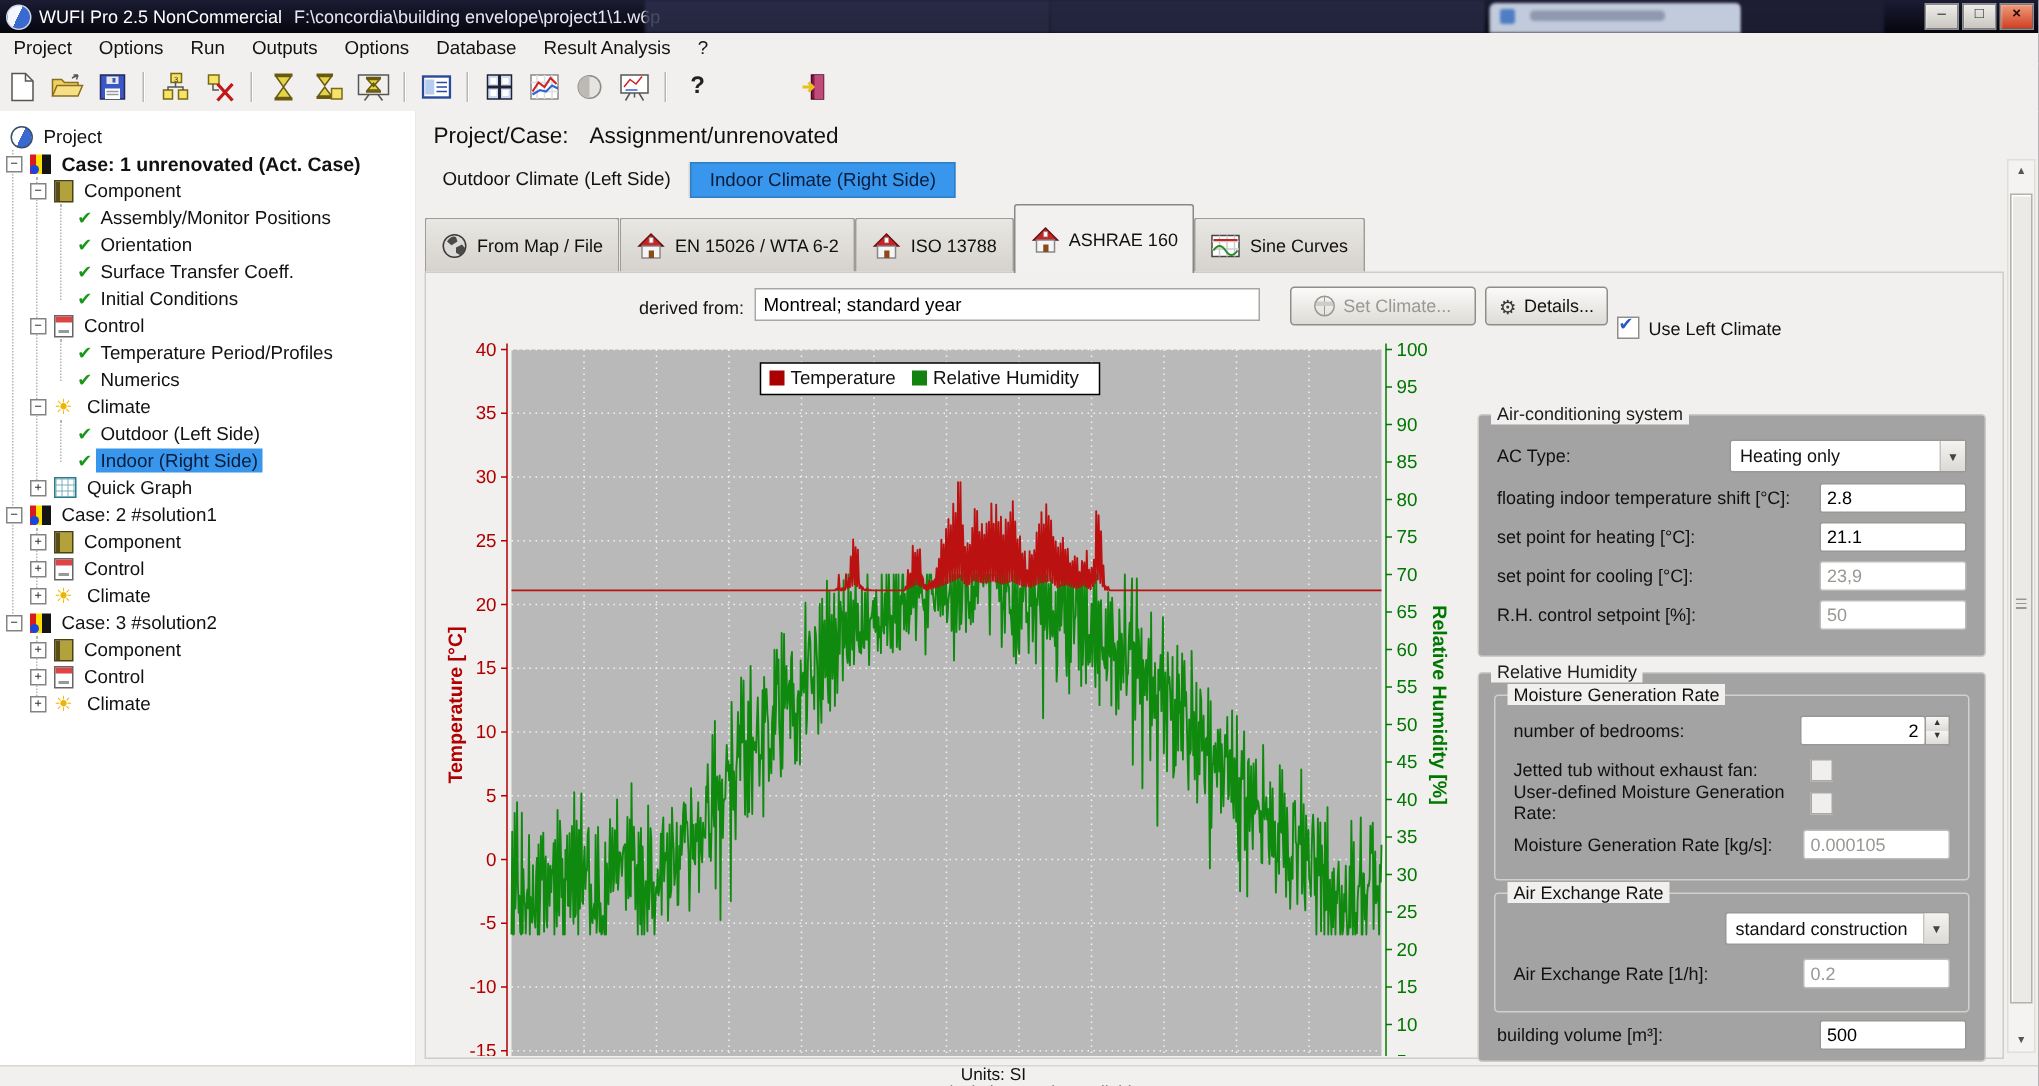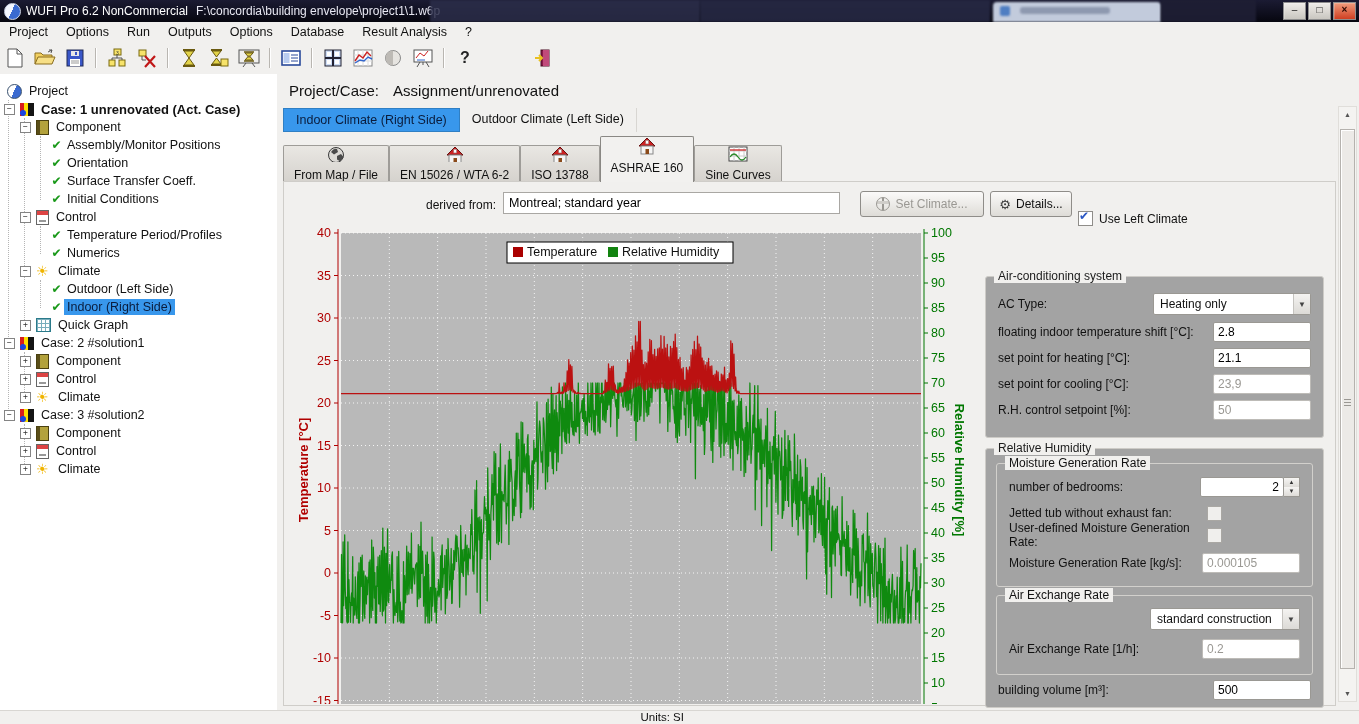--- a/index.html
+++ b/index.html
@@ -61,21 +61,21 @@
   
   .content{position:absolute;left:281px;top:74px;width:1078px;height:636px;background:#f1f0ee;}
   .pchead{position:absolute;left:8px;top:8px;font-size:15px;}
   .pchead .val{margin-left:14px;}
   .climtabs{position:absolute;left:2px;top:34px;height:24px;display:flex;}
   .ctab{padding:4px 12px 3px;font-size:12.5px;border-right:1px solid #d8d6d2;}
   .ctab.sel{background:#3897ec;color:#0a1c3c;border:1px solid #2f7fc4;}
   .methtabs{position:absolute;left:2px;top:62px;height:46px;display:flex;align-items:flex-end;}
   .mtab{height:36px;display:flex;align-items:center;gap:6px;padding:0 10px;
     border:1px solid #9e9c98;border-bottom:none;background:linear-gradient(#e9e7e3,#d5d2cd);
-    font-size:12px;border-radius:2px 2px 0 0;flex-direction:column;}
+    font-size:12px;border-radius:2px 2px 0 0;}
   .mtab.active{height:45px;background:#f2f1ef;border-color:#8a8884;position:relative;z-index:3;}
   .pagebox{position:absolute;left:2px;top:107px;width:1051px;height:523px;border:1px solid #cfcdc9;background:#f1f0ee;}
   
   .dlabel{position:absolute;left:60px;top:124px;width:155px;text-align:right;font-size:12px;}
   .dinput{position:absolute;left:222px;top:118px;width:325px;height:18px;border:1px solid #a9a7a3;background:#fff;
     font:12.5px "Liberation Sans",sans-serif;padding:1px 5px;}
   .btn{position:absolute;height:24px;border:1px solid #8f8d89;border-radius:3px;
     background:linear-gradient(#fbfaf9,#dedcd7);font-size:12px;display:flex;align-items:center;justify-content:center;gap:5px;}
   .btn.disabled{color:#9a9893;}
   .globe-mini{width:12px;height:12px;border-radius:50%;border:1px solid #9a9893;
@@ -122,21 +122,21 @@
   .sbsep{width:1px;height:12px;background:#b9b6b1;border-right:1px solid #fff;}
   .sbmsg{padding-left:8px;}
 </style>
 </head>
 <body>
 
 <div id="app">
 
   <div class="titlebar">
     <div class="appicon"></div>
-    <span class="ttl">WUFI Pro 6.2 NonCommercial</span>
+    <span class="ttl">WUFI Pro 2.5 NonCommercial</span>
     <span class="tpath">F:\concordia\building envelope\project1\1.w6p</span>
     <div class="art a1"></div>
     <div class="art a2"></div>
     <div class="art a3"></div>
     <div class="art a5"></div>
     <div class="art a4"></div>
     <div class="art a6"></div>
     <div class="winbtns">
       <div class="wbtn">–</div>
       <div class="wbtn">□</div>
@@ -391,22 +391,22 @@
       </div>
   </div>
   <div class="splitter"></div>
 
   <div class="content">
     <div class="pchead">
       <span>Project/Case:</span><span class="val">Assignment/unrenovated</span>
     </div>
 
     <div class="climtabs">
+      <div class="ctab">Outdoor Climate (Left Side)</div>
       <div class="ctab sel">Indoor Climate (Right Side)</div>
-      <div class="ctab">Outdoor Climate (Left Side)</div>
     </div>
 
     <div class="methtabs">
       <div class="mtab">
         <svg width="18" height="18">
             <circle cx="9" cy="9" r="7.5" fill="#dcdad6" stroke="#3a3a3a"></circle>
             <path d="M4 6q3-4.5 6-3l1 3-4 2.5zM10 10l4-2 2.5 3-3 4.5-3.5-2z" fill="#4a4a4a"></path>
           </svg>
         <span>From Map / File</span>
       </div>

